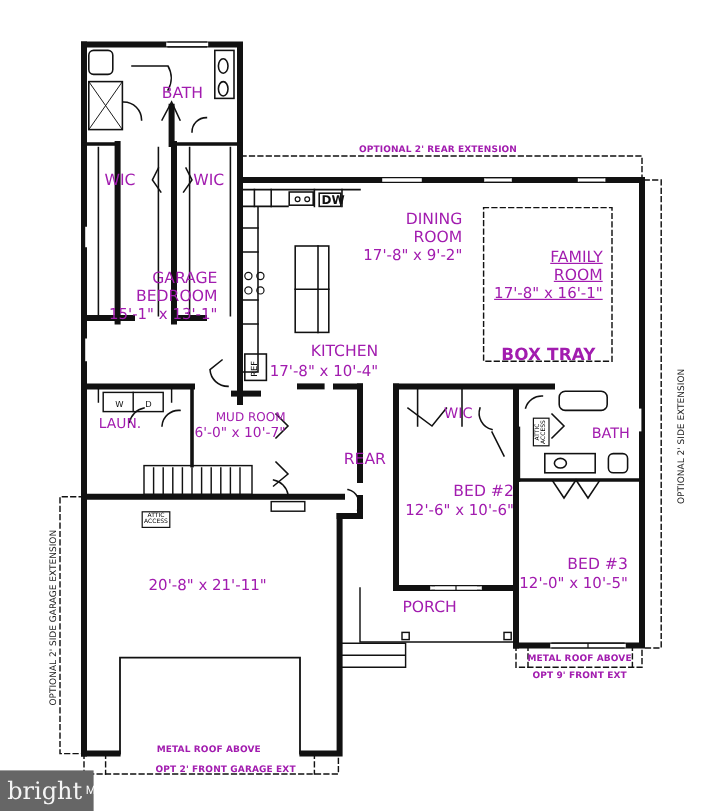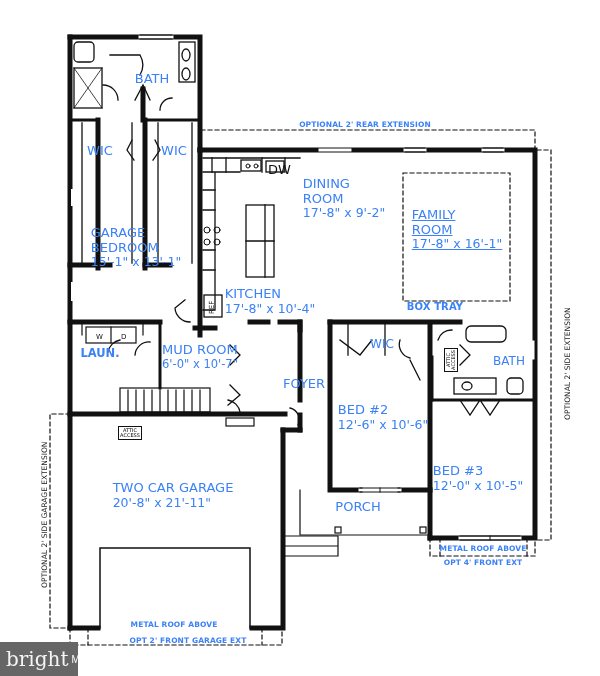--- a/index.html
+++ b/index.html
@@ -1,18 +1,18 @@
 <!DOCTYPE html>
 <html><head>
 <meta charset="utf-8">
 <style>
   html, body { margin: 0; padding: 0; background: #ffffff; }
   body { width: 600px; height: 676px; position: relative; overflow: hidden; font-family: "Liberation Sans", sans-serif; }
   svg#plan { position: absolute; left: 0; top: 0; }
-  .lbl { position: absolute; text-align: left; color: #3b82f6; line-height: 1.12; white-space: nowrap; transform: translateX(-50%); font-family: "DejaVu Sans", sans-serif; }
+  .lbl { position: absolute; text-align: right; color: #a21caf; line-height: 1.12; white-space: nowrap; transform: translateX(-50%); font-family: "DejaVu Sans", sans-serif; }
   .lbl .name { font-size: 13px; display: block; }
   .lbl .dim { font-size: 12.5px; display: block; }
   .small { font-size: 7.5px; letter-spacing: 0.1px; font-weight: bold; }
   .vtxt { position: absolute; font-size: 7.5px; color: #222; white-space: nowrap; transform-origin: left top; font-family: "DejaVu Sans", sans-serif; }
   .fix { position: absolute; font-size: 8px; color: #111; font-family: "DejaVu Sans", sans-serif; }
   .attic { position: absolute; border: 1.5px solid #111; font-size: 5px; line-height: 5px; text-align: center; padding: 1px; background: #fff; font-family: "DejaVu Sans", sans-serif; }
   .logo { position: absolute; left: 0; top: 642px; width: 78px; height: 34px; background: #666; color: #fff; display: flex; align-items: center; padding-left: 6px; box-sizing: border-box; }
   .logo .b { font-family: "DejaVu Serif", serif; font-size: 20px; color: #f4f4f4; }
   .logo .m { font-size: 10px; margin-left: 3px; letter-spacing: 0.5px; }
   .logo .dot { width: 3px; height: 3px; background: #e2574c; border-radius: 50%; display: inline-block; position: relative; top: -9px; left: -3px; }
@@ -182,76 +182,75 @@
 <div class="lbl" style="left:344px; top:177px;">
   <span class="name">DINING</span>
   <span class="name">ROOM</span>
   <span class="dim">17'-8" x 9'-2"</span>
 </div>
 <div class="lbl" style="left:457px; top:208px;text-decoration:underline;">
   <span class="name">FAMILY</span>
   <span class="name">ROOM</span>
   <span class="dim">17'-8" x 16'-1"</span>
 </div>
-<div class="lbl small" style="left:435px; top:289px; font-size:10px;margin-top:12px;">BOX TRAY</div>
+<div class="lbl small" style="left:457px; top:289px; font-size:14px;">BOX TRAY</div>
 <div class="lbl" style="left:270px; top:287px;">
   <span class="name">KITCHEN</span>
   <span class="dim">17'-8" x 10'-4"</span>
 </div>
 <div class="lbl" style="left:200px; top:343px;">
-  <span class="name" style="font-size:13px">MUD ROOM</span>
+  <span class="name" style="font-size:10px">MUD ROOM</span>
   <span class="dim" style="font-size:11.5px">6'-0" x 10'-7"</span>
 </div>
-<div class="lbl" style="left:100px; top:347px;font-weight:bold;">
+<div class="lbl" style="left:100px; top:347px;">
   <span class="name" style="font-size:11.5px">LAUN.</span>
 </div>
 <div class="lbl" style="left:304px; top:377px;">
-  <span class="name">FOYER</span>
+  <span class="name">REAR</span>
 </div>
 <div class="lbl" style="left:382px; top:338px;">
   <span class="name" style="font-size:12px">WIC</span>
 </div>
 <div class="lbl" style="left:509px; top:355px;">
   <span class="name" style="font-size:12px">BATH</span>
 </div>
 <div class="lbl" style="left:383px; top:403px;">
   <span class="name">BED #2</span>
   <span class="dim">12'-6" x 10'-6"</span>
 </div>
 <div class="lbl" style="left:478px; top:464px;">
   <span class="name">BED #3</span>
   <span class="dim">12'-0" x 10'-5"</span>
 </div>
 <div class="lbl" style="left:358px; top:500px;">
   <span class="name">PORCH</span>
 </div>
 <div class="lbl" style="left:173px; top:481px;">
-  <span class="name">TWO CAR GARAGE</span>
   <span class="dim">20'-8" x 21'-11"</span>
 </div>
 
-<div class="fix" style="left:268px; top:162px; font-size:13px;">DW</div>
+<div class="fix" style="left:268px; top:162px; font-size:10px;font-weight:bold;">DW</div>
 <div class="fix" style="left:208px; top:314px; transform:rotate(-90deg); transform-origin:left top; font-size:7px;">REF</div>
 <div class="fix" style="left:96px; top:333px; font-size:7px;">W</div>
 <div class="fix" style="left:121px; top:333px; font-size:7px;">D</div>
 
 <div class="attic" style="left:118px; top:426px; width:20px;">
   <span>ATTIC</span><br>
   <span>ACCESS</span>
 </div>
 <div class="attic" style="left:444px; top:372px; width:20px; transform:rotate(-90deg); transform-origin:left top;">
   <span>ATTIC</span><br>
   <span>ACCESS</span>
 </div>
 
 <div class="lbl small" style="left:365px; top:121px;">OPTIONAL 2' REAR EXTENSION</div>
 <div class="vtxt" style="left:563px; top:420px; transform:rotate(-90deg);">OPTIONAL 2' SIDE EXTENSION</div>
 <div class="vtxt" style="left:40px; top:588px; transform:rotate(-90deg);">OPTIONAL 2' SIDE GARAGE EXTENSION</div>
 <div class="lbl small" style="left:483px; top:545px;">METAL ROOF ABOVE</div>
-<div class="lbl small" style="left:483px; top:559px;">OPT 4' FRONT EXT</div>
+<div class="lbl small" style="left:483px; top:559px;">OPT 9' FRONT EXT</div>
 <div class="lbl small" style="left:174px; top:621px;">METAL ROOF ABOVE</div>
 <div class="lbl small" style="left:174px; top:637px;margin-left:14px;">OPT 2' FRONT GARAGE EXT</div>
 
 <div class="logo">
   <span class="b">bright</span>
     <span class="dot"></span>
   <span class="m">MLS</span>
 </div>
 
 </body></html>

